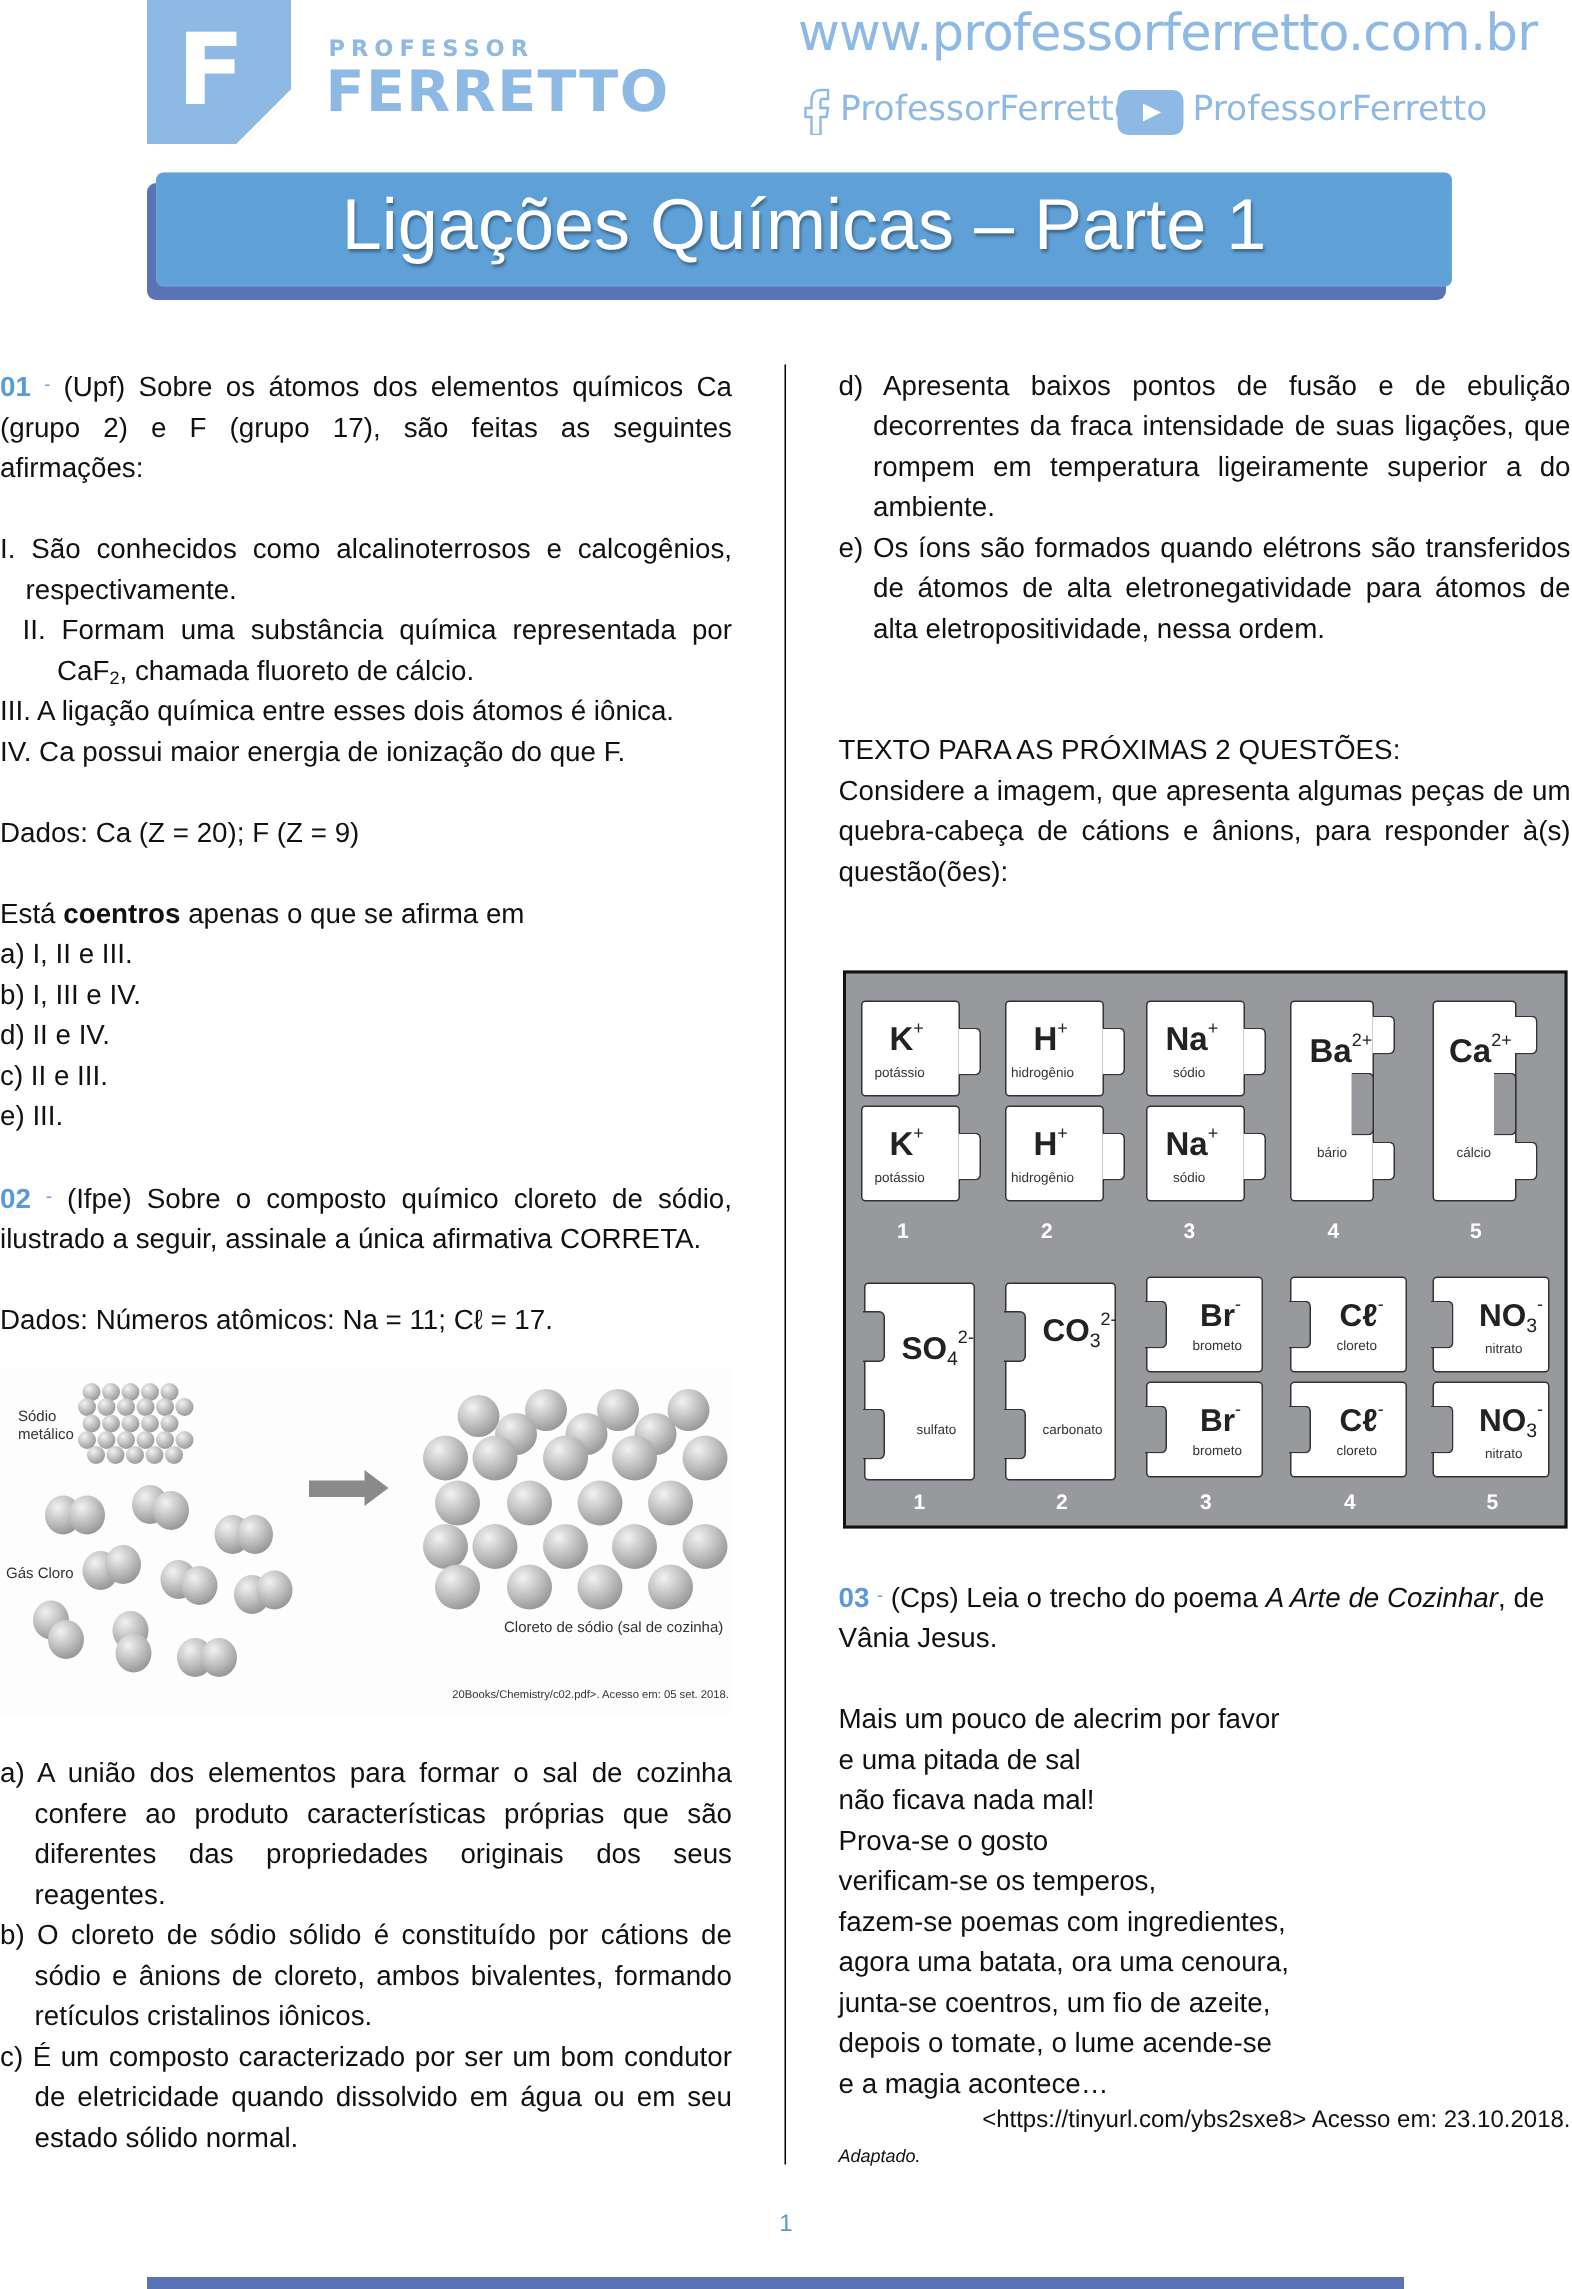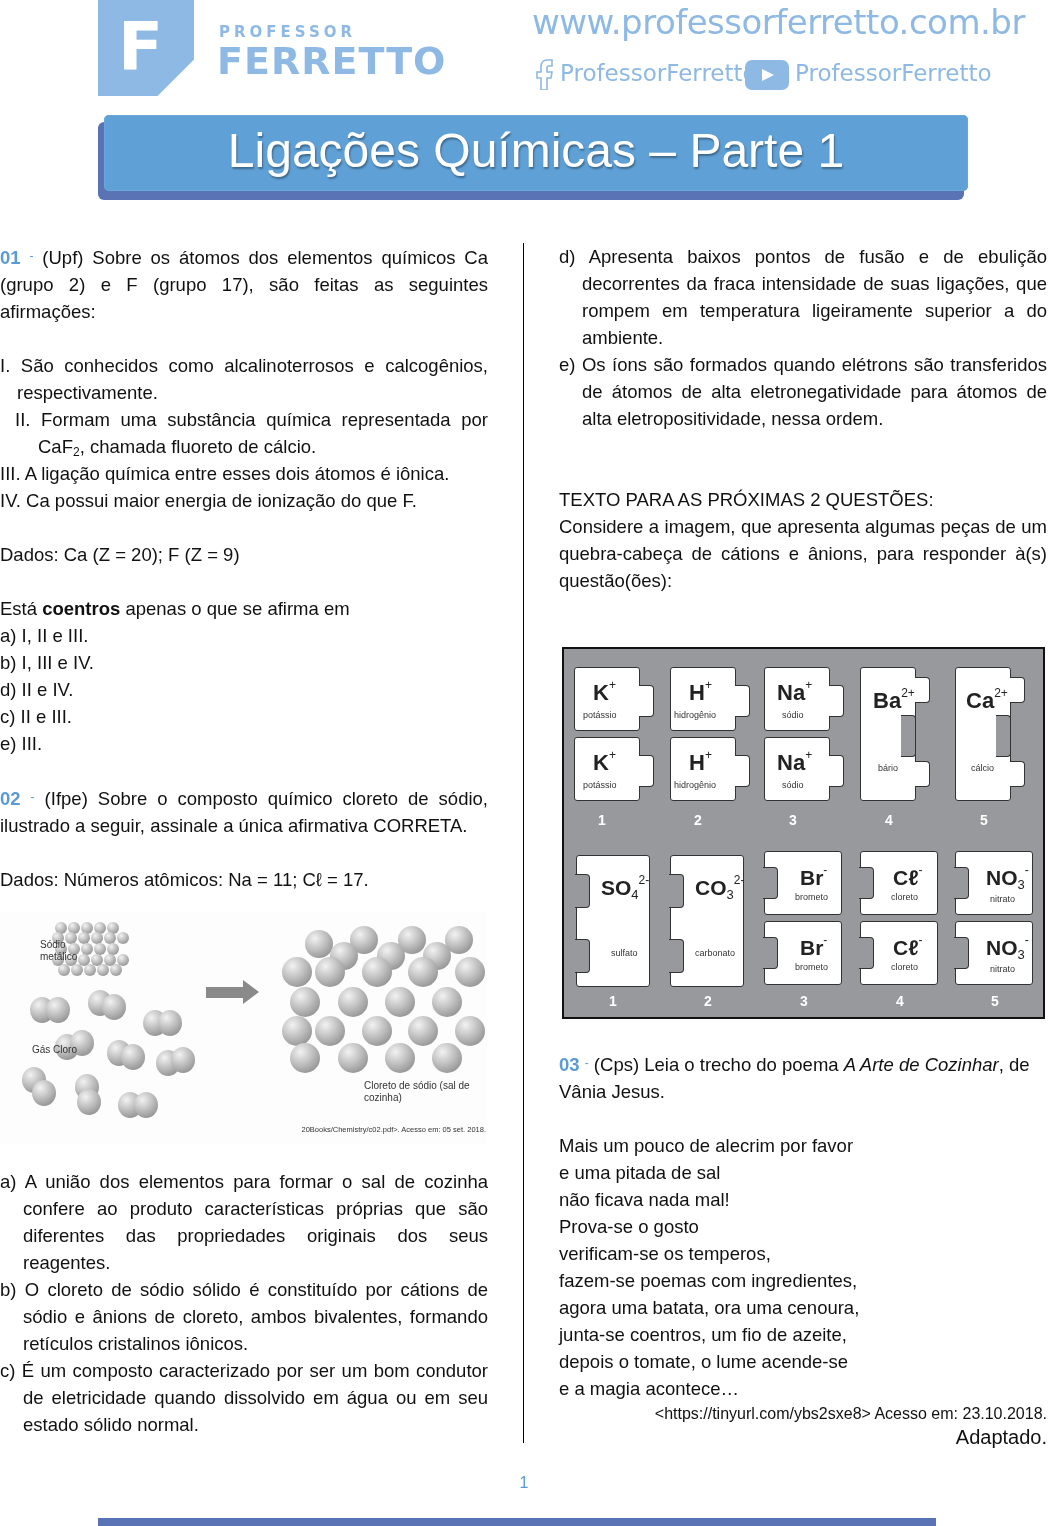--- a/index.html
+++ b/index.html
@@ -35,21 +35,21 @@
   .divider { left:523px; top:243px; width:1px; height:1200px; background:#000; }
   .qnum { color:#5b9bd5; font-weight:bold; }
   .qdash { color:#5b9bd5; font-size:12px; vertical-align:4px; }
   .gap { height:27px; }
   .hang { padding-left:23px; text-indent:-23px; }
   .hang-roman { padding-left:38px; text-indent:-23px; }
   .nowrap-left { text-align:left; }
   sub { font-size:12px; vertical-align:-3px; line-height:0; }
   
   .fig1 { left:0; top:912px; width:487px; height:232px; background:#fdfdfd; }
-  .fig-label { font-size:10px; color:#333; font-family:"Liberation Sans", sans-serif; line-height:12px;margin-left:28px; }
+  .fig-label { font-size:10px; color:#333; font-family:"Liberation Sans", sans-serif; line-height:12px; }
   .ball { position:absolute; border-radius:50%;
           background: radial-gradient(circle at 35% 30%, #f2f2f2 0%, #bdbdbd 45%, #7c7c7c 100%); }
   .arrow-body { left:206px; top:987px; width:38px; height:11px; background:#8a8a8a; }
   .arrow-head { left:243px; top:980px; border-left:16px solid #8a8a8a; border-top:12px solid transparent; border-bottom:12px solid transparent; width:0; height:0; }
   .credit { left:48px; top:1125px; width:438px; text-align:right; font-size:7.5px; color:#333; line-height:9px; }
   
   .puzzle { left:562px; top:647px; width:483px; height:372px; background:#98999c; border:2px solid #111; box-sizing:border-box; }
   .piece { position:absolute; background:#fff; border:1px solid #333; border-radius:3px; box-sizing:border-box; }
   .sym { position:absolute; font-weight:bold; color:#222; font-family:"Liberation Sans", sans-serif; }
   .sym sup { font-size:12px; font-weight:normal; vertical-align:11px; line-height:0; }
@@ -269,21 +269,21 @@
   <div class="notch-l" style="left:432px;top:66px;width:14px;height:40px;"></div>
   <div class="tab-r" style="left:446px;top:112px;width:14px;height:24px;"></div>
 
   <div class="colnum" style="left:34px;top:163px;">1</div>
   <div class="colnum" style="left:130px;top:163px;">2</div>
   <div class="colnum" style="left:225px;top:163px;">3</div>
   <div class="colnum" style="left:321px;top:163px;">4</div>
   <div class="colnum" style="left:416px;top:163px;">5</div>
 
   <div class="piece" style="left:12px;top:206px;width:74px;height:132px;">
-    <div class="sym" style="left:24px;top:20px;font-size:21px;"><span>SO</span><sub>4</sub><sup>2-</sup></div>
+    <div class="sym" style="left:24px;top:32px;font-size:21px;"><span>SO</span><sub>4</sub><sup>2-</sup></div>
     <div class="pname" style="left:34px;top:92px;">sulfato</div>
   </div>
   <div class="notch-l" style="left:11px;top:225px;width:14px;height:32px;"></div>
   <div class="notch-l" style="left:11px;top:290px;width:14px;height:32px;"></div>
 
   <div class="piece" style="left:106px;top:206px;width:74px;height:132px;">
     <div class="sym" style="left:24px;top:20px;font-size:21px;"><span>CO</span><sub>3</sub><sup>2-</sup></div>
     <div class="pname" style="left:24px;top:92px;">carbonato</div>
   </div>
   <div class="notch-l" style="left:105px;top:225px;width:14px;height:32px;"></div>
@@ -340,17 +340,17 @@
   <p class="nowrap-left">e uma pitada de sal</p>
   <p class="nowrap-left">não ficava nada mal!</p>
   <p class="nowrap-left">Prova-se o gosto</p>
   <p class="nowrap-left">verificam-se os temperos,</p>
   <p class="nowrap-left">fazem-se poemas com ingredientes,</p>
   <p class="nowrap-left">agora uma batata, ora uma cenoura,</p>
   <p class="nowrap-left">junta-se coentros, um fio de azeite,</p>
   <p class="nowrap-left">depois o tomate, o lume acende-se</p>
   <p class="nowrap-left">e a magia acontece…</p>
   <p style="text-align:right;font-size:16px;line-height:24px;">&lt;https://tinyurl.com/ybs2sxe8&gt; Acesso em: 23.10.2018.</p>
-  <p style="text-align:right;font-size:20px;line-height:22px;">Adaptado.</p>
+  <p style="font-size:12px;line-height:22px;font-style:italic;">Adaptado.</p>
 </div>
 
 <div class="abs footer-num">1</div>
 <div class="abs footer-bar"></div>
 
 </body></html>

